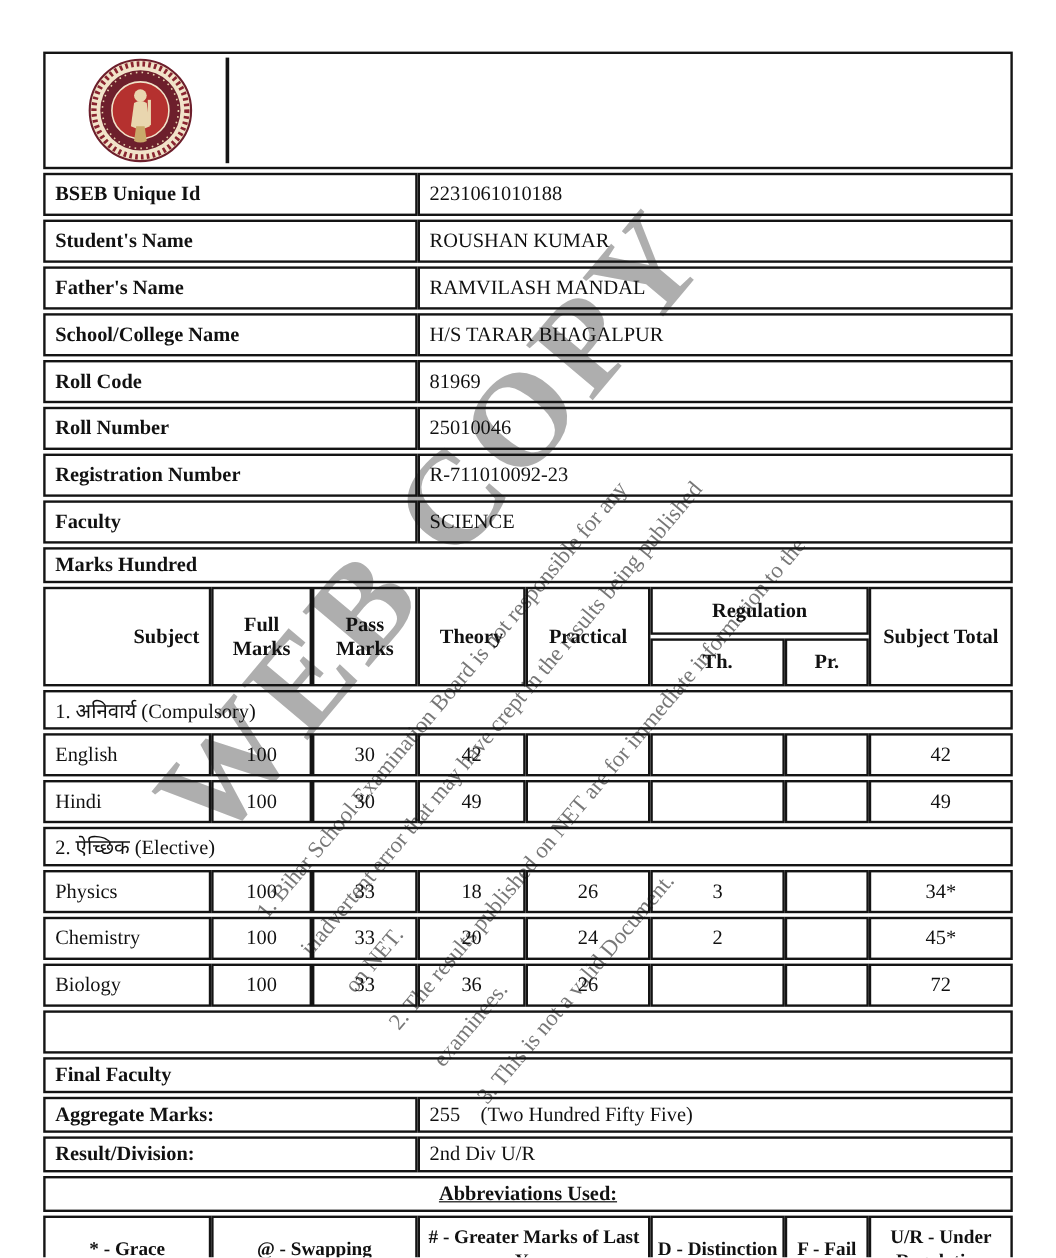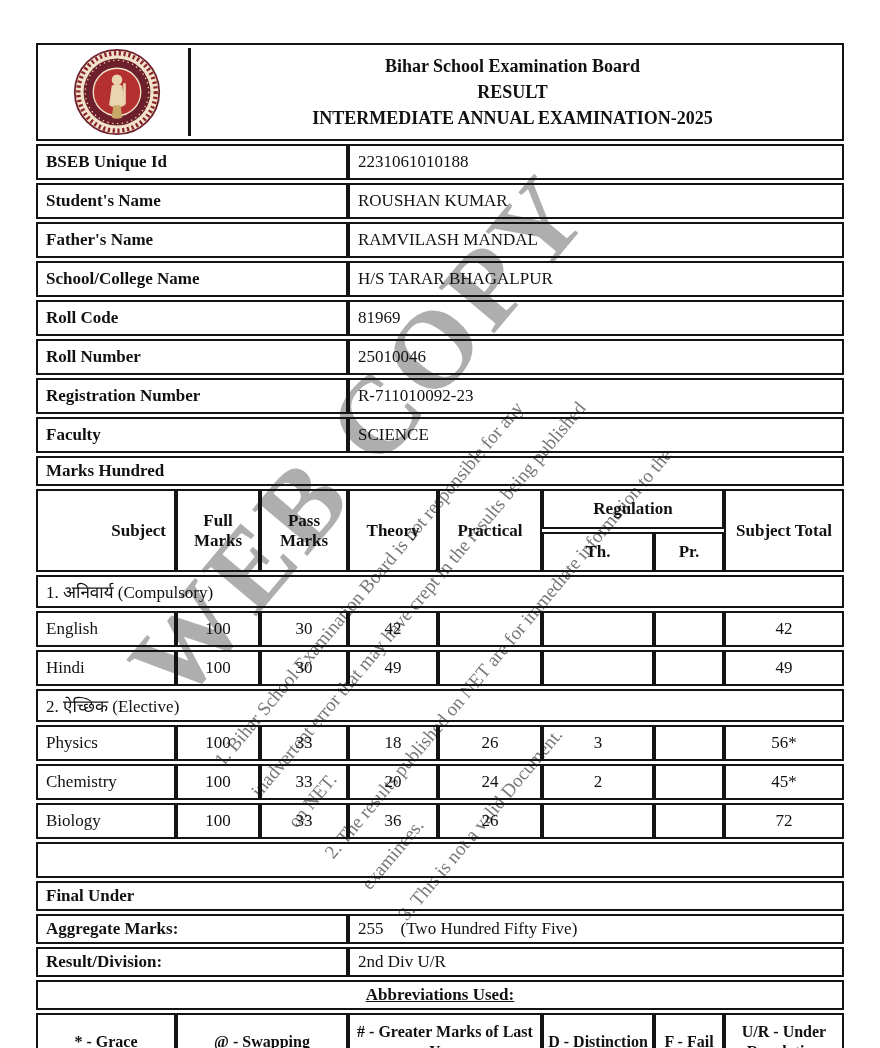--- a/index.html
+++ b/index.html
@@ -98,25 +98,20 @@
               <circle cx="50" cy="50" r="44" fill="none" stroke="#8a2430" stroke-width="5" stroke-dasharray="2.5,3"></circle>
               <circle cx="50" cy="50" r="38" fill="#6d1f2c"></circle>
               <circle cx="50" cy="50" r="36" fill="none" stroke="#e8d3ae" stroke-width="1.5" stroke-dasharray="1.5,4"></circle>
               <circle cx="50" cy="50" r="27" fill="#b5312f" stroke="#f1e3c9" stroke-width="1.5"></circle>
               <circle cx="50" cy="36" r="6" fill="#e9d6af"></circle>
               <path d="M44 43 q6 -4 12 0 l3 22 q-9 5 -18 0 z" fill="#e9d6af"></path>
               <path d="M46 65 l-2 14 q6 3 12 0 l-2 -14 z" fill="#c9a96a"></path>
               <rect x="57" y="40" width="3" height="24" fill="#e9d6af"></rect>
             </svg>
           </div>
-          <div class="title-box">
-            <div>Bihar School Examination Board</div>
-            <div>RESULT</div>
-            <div>INTERMEDIATE ANNUAL EXAMINATION-2025</div>
-          </div>
         </div>
       </td>
     </tr>
 
     <tr class="info-row">
       <td colspan="3" class="b">BSEB Unique Id</td>
       <td colspan="5" class="val">2231061010188</td>
     </tr>
     <tr class="info-row">
       <td colspan="3" class="b">Student's Name</td>
@@ -195,21 +190,21 @@
     </tr>
 
     <tr class="data">
       <td>Physics</td>
       <td class="num">100</td>
       <td class="num">33</td>
       <td class="num">18</td>
       <td class="num">26</td>
       <td class="num">3</td>
       <td class="num"></td>
-      <td class="num">56*</td>
+      <td class="num">34*</td>
     </tr>
     <tr class="data">
       <td>Chemistry</td>
       <td class="num">100</td>
       <td class="num">33</td>
       <td class="num">20</td>
       <td class="num">24</td>
       <td class="num">2</td>
       <td class="num"></td>
       <td class="num">45*</td>
@@ -223,21 +218,21 @@
       <td class="num"></td>
       <td class="num"></td>
       <td class="num">72</td>
     </tr>
 
     <tr>
       <td colspan="8" class="blank"></td>
     </tr>
 
     <tr>
-      <td colspan="8" class="b">Final Under</td>
+      <td colspan="8" class="b">Final Faculty</td>
     </tr>
     <tr>
       <td colspan="3" class="b">Aggregate Marks:</td>
       <td colspan="5" class="val pre">255    (Two Hundred Fifty Five)</td>
     </tr>
     <tr>
       <td colspan="3" class="b">Result/Division:</td>
       <td colspan="5" class="val">2nd Div U/R</td>
     </tr>
 

